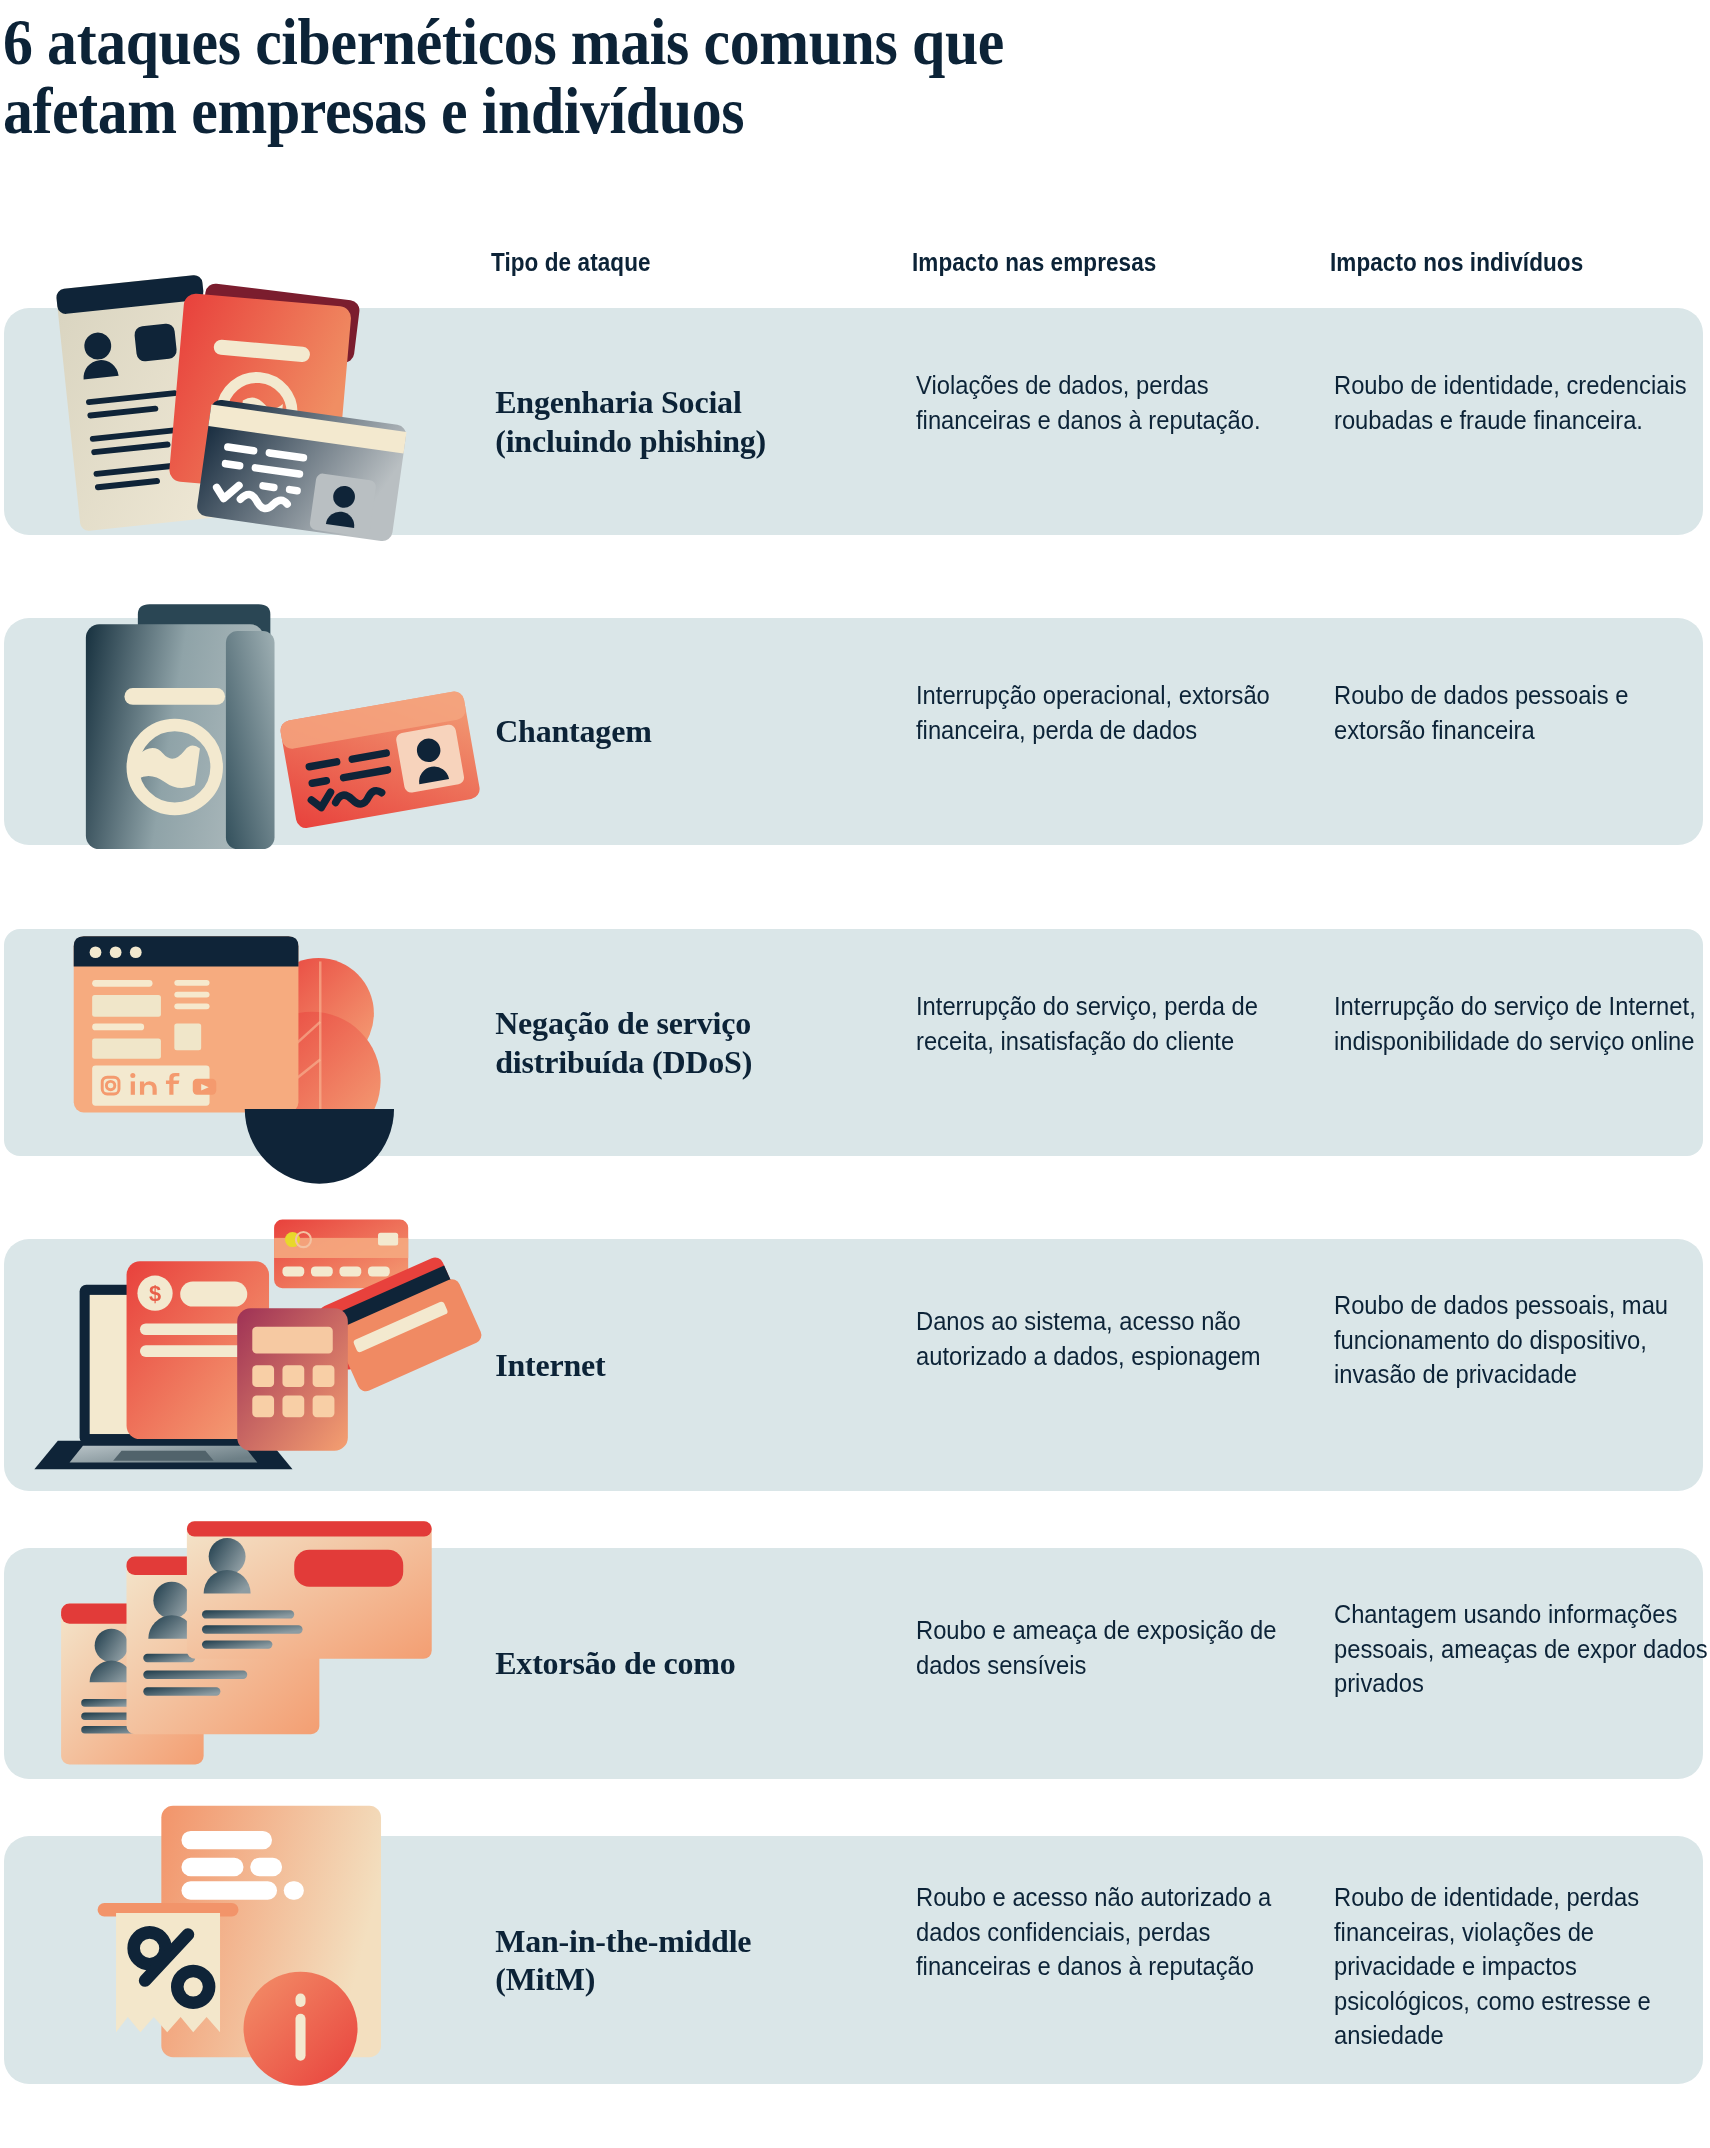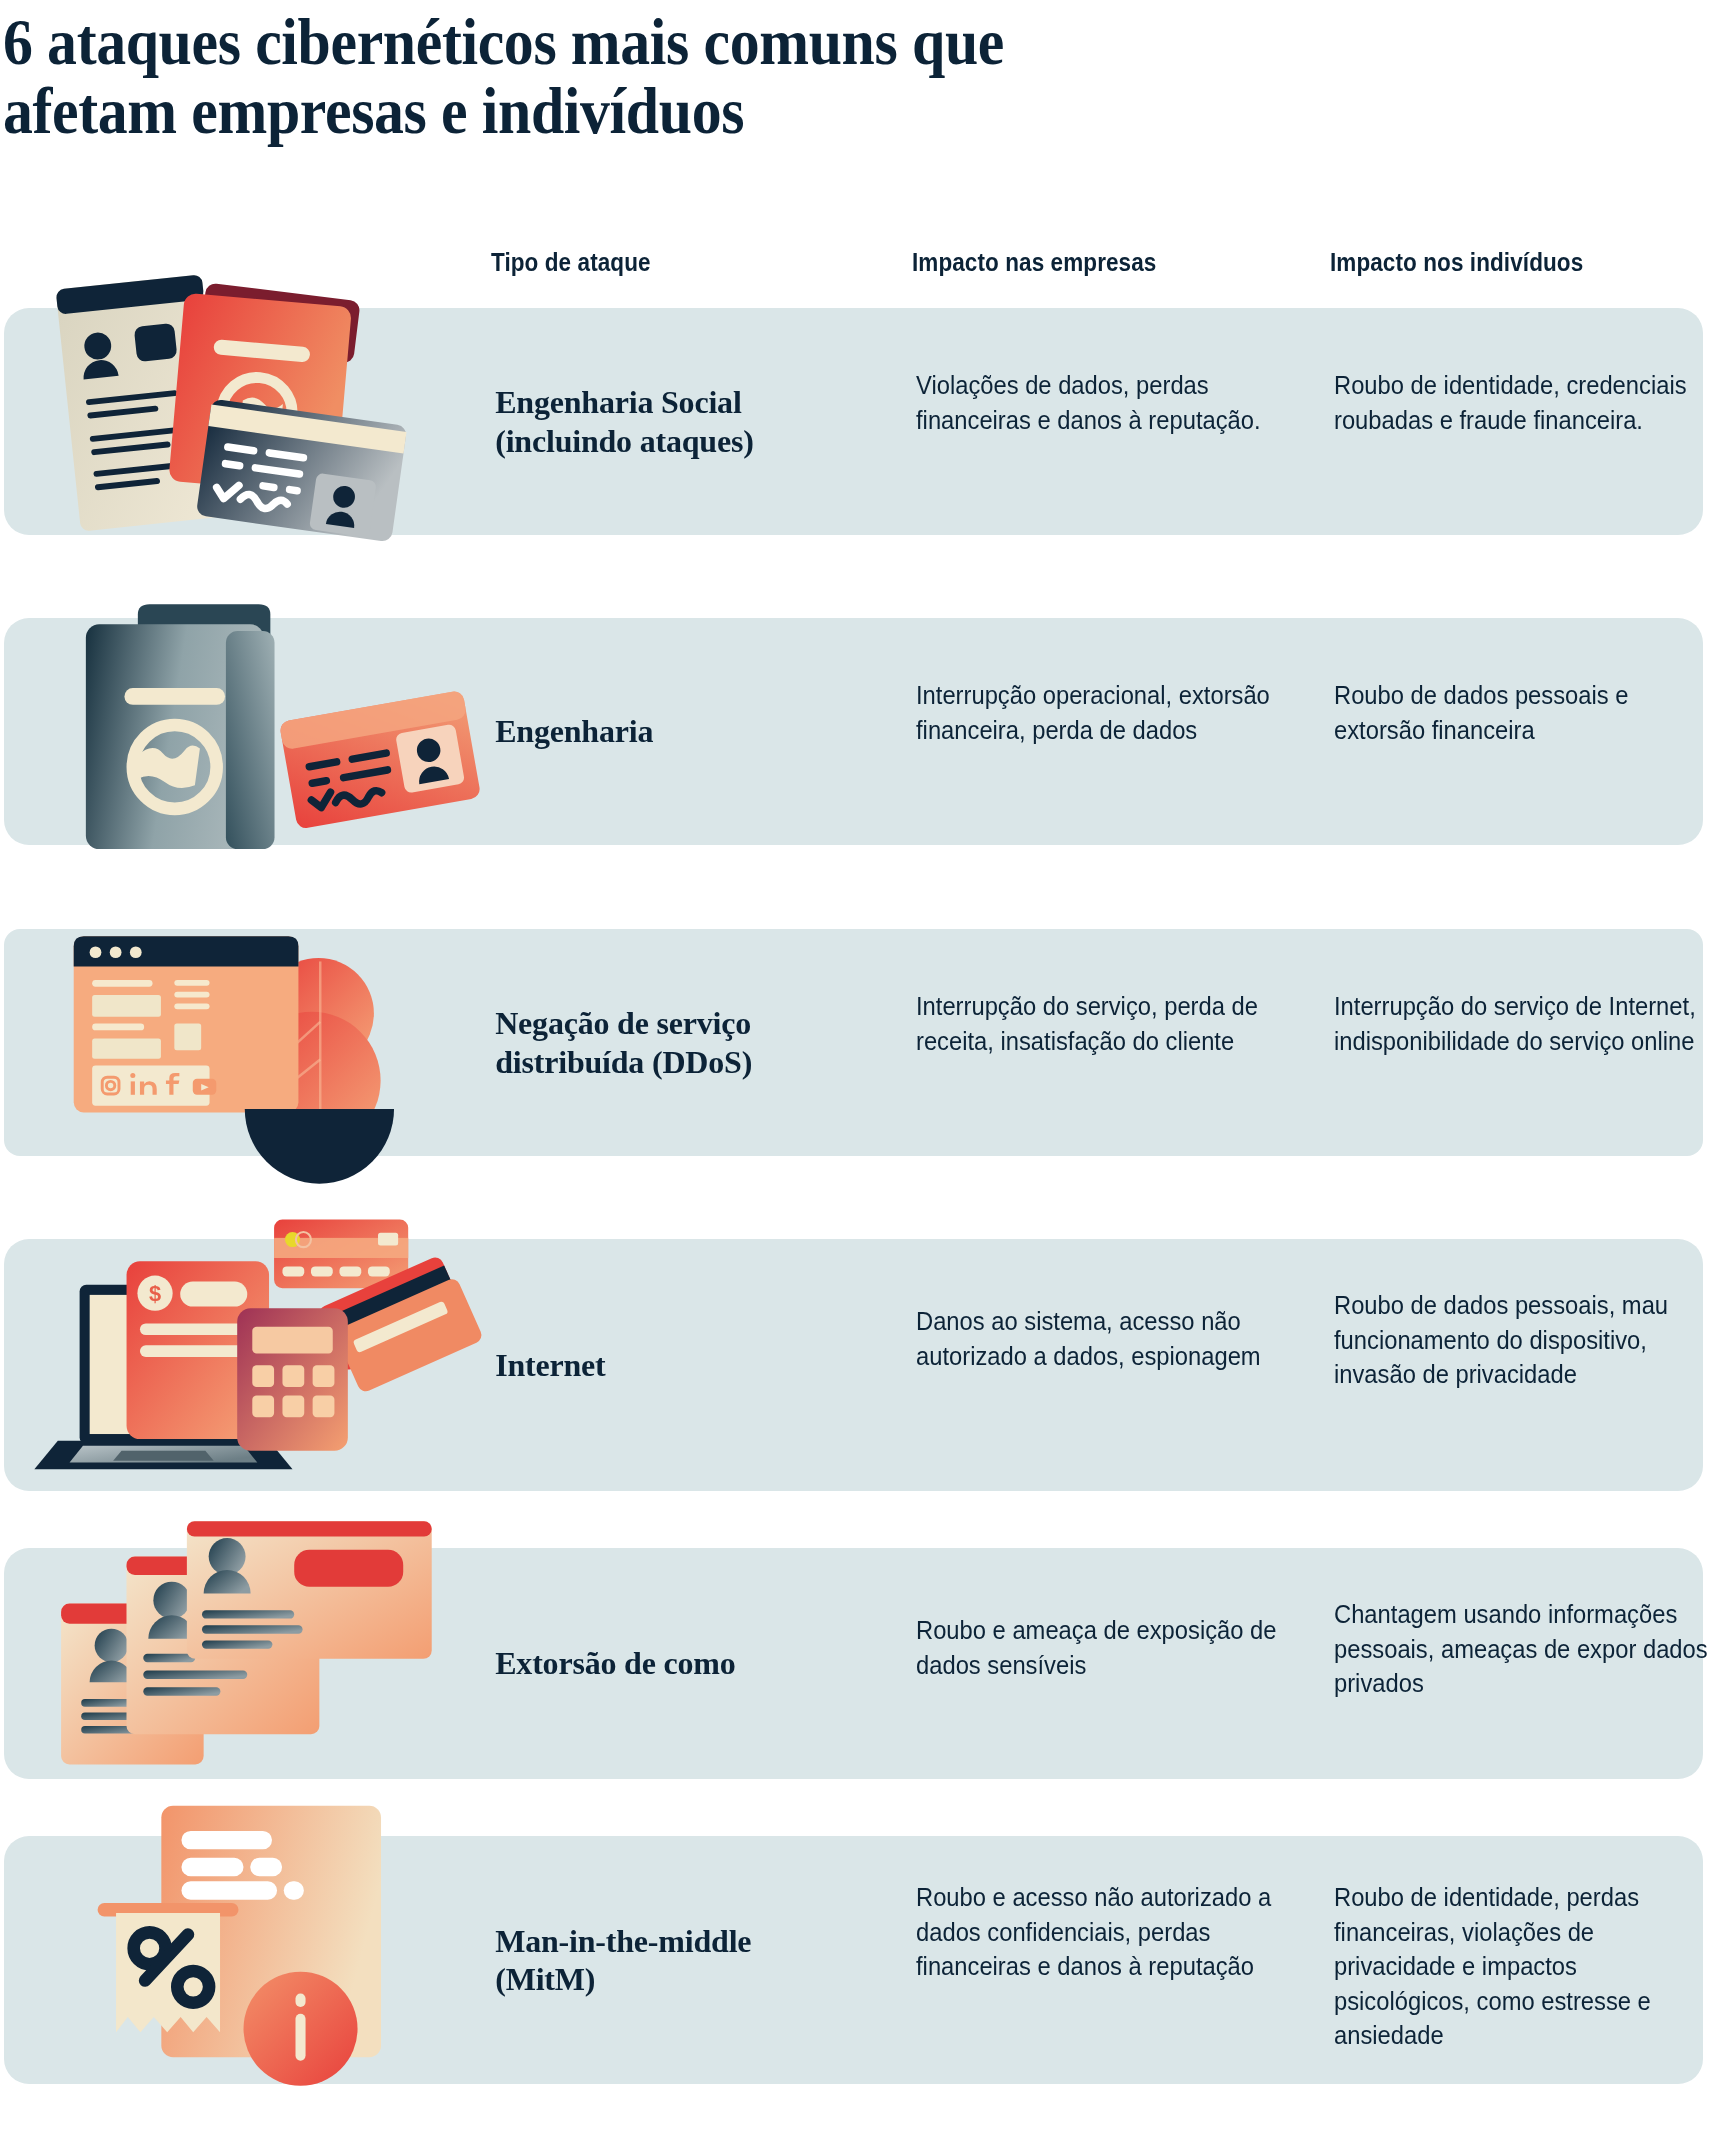--- a/index.html
+++ b/index.html
@@ -156,21 +156,21 @@
             <rect x="318" y="248" width="72" height="68" rx="8" fill="#b9bfc2"></rect>
             <circle cx="354" cy="272" r="13" fill="#0f2438"></circle>
             <path d="M337 307 a17 17 0 0 1 34 0 z" fill="#0f2438"></path>
           </g>
         </svg>
       </div>
 
       <div class="vcenter">
         <div class="cell type">
           <span>Engenharia Social</span><br>
-          <span>(incluindo ataques)</span>
+          <span>(incluindo phishing)</span>
         </div>
       </div>
       <div class="cell impact" id="r-b0" style="top:60px;">Violações de dados, perdas financeiras e danos à reputação.</div>
       <div class="cell impact" id="r-i0" style="top:60px;">Roubo de identidade, credenciais roubadas e fraude financeira.</div>
     </div>
   </div>
 
   <div class="row" style="top:618px; height:227px;">
     <div class="row-inner">
       <div class="art">
@@ -210,21 +210,21 @@
             <path d="M328 246 q10 -14 20 0 q10 14 20 0 q8 -10 16 -2" stroke="#0f2438" stroke-width="9" fill="none" stroke-linecap="round"></path>
             <rect x="412" y="178" width="72" height="72" rx="8" fill="#f7d3bc"></rect>
             <circle cx="448" cy="204" r="14" fill="#0f2438"></circle>
             <path d="M430 242 a18 18 0 0 1 36 0 z" fill="#0f2438"></path>
           </g>
         </svg>
       </div>
 
       <div class="vcenter">
         <div class="cell type">
-          <span>Engenharia</span>
+          <span>Chantagem</span>
         </div>
       </div>
       <div class="cell impact" id="r-b1" style="top:60px;">Interrupção operacional, extorsão financeira, perda de dados</div>
       <div class="cell impact" id="r-i1" style="top:60px;">Roubo de dados pessoais e extorsão financeira</div>
     </div>
   </div>
 
   <div class="row" style="top:929px; height:227px;border-radius:16px;">
     <div class="row-inner">
       <div class="art">

